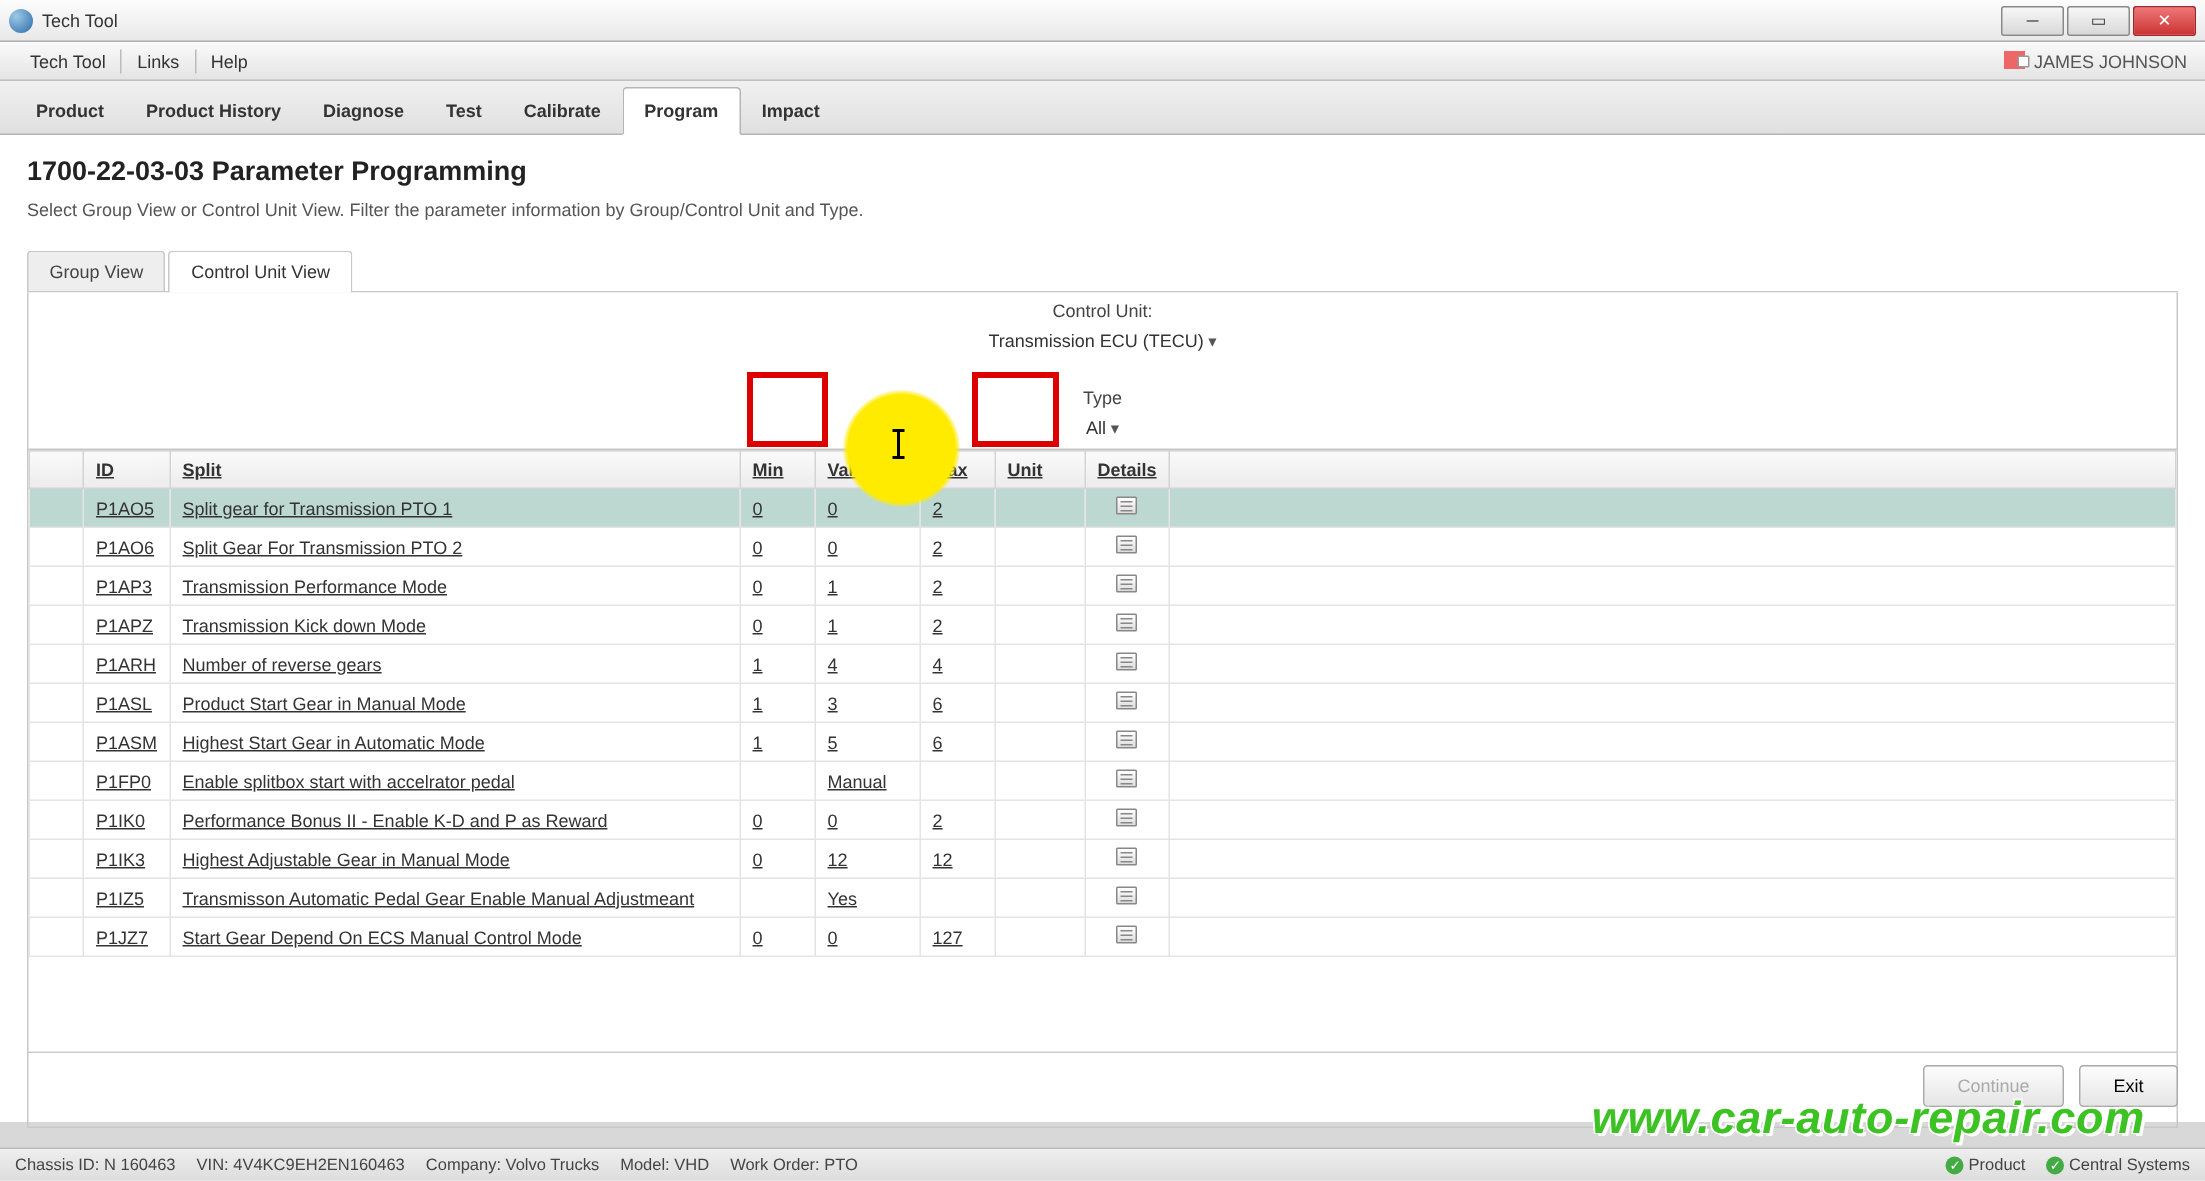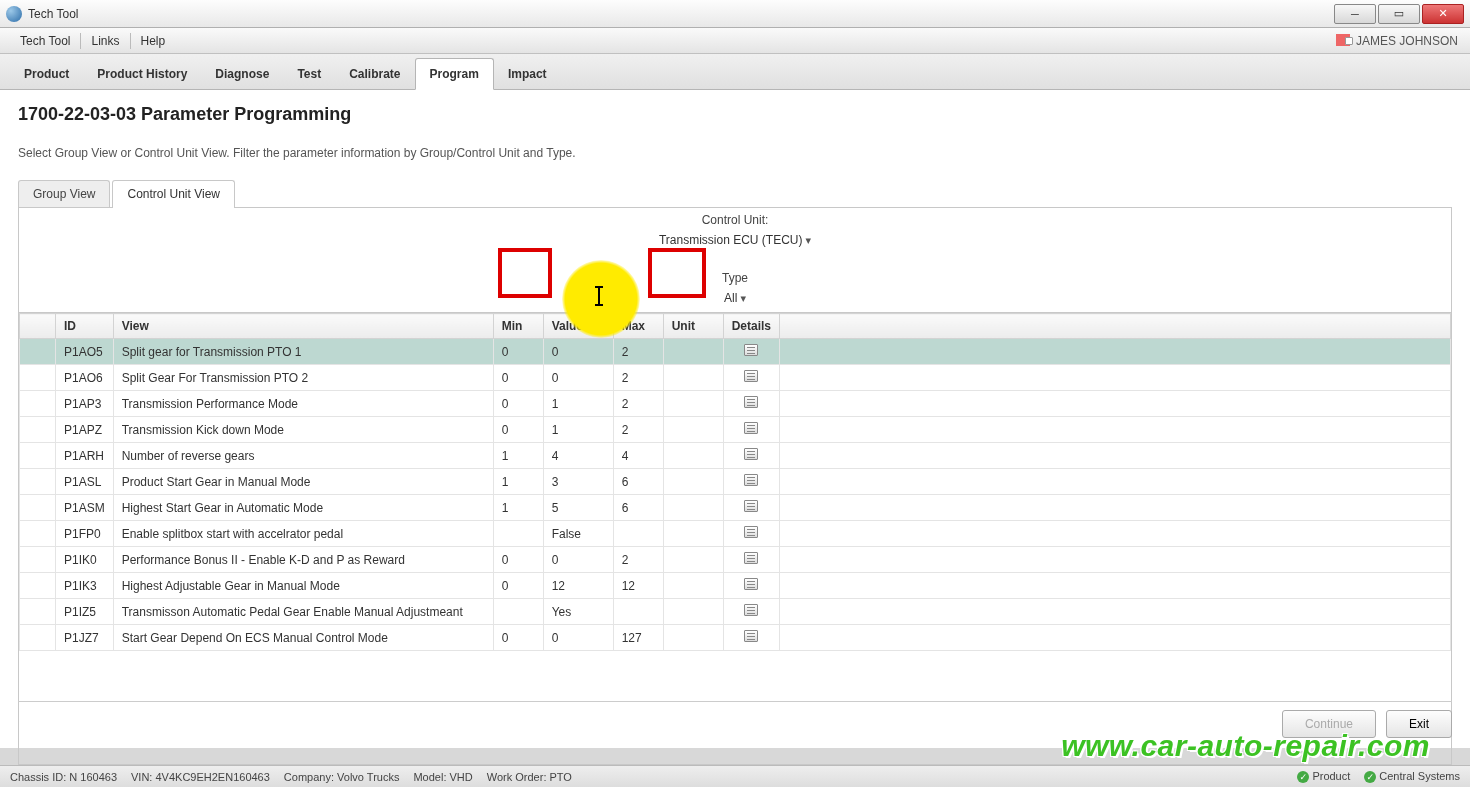--- a/index.html
+++ b/index.html
@@ -22,37 +22,37 @@
   .user-icon { width: 14px; height: 12px; background: #e66; position: relative; }
   .user-icon::after { content: ""; position: absolute; right: -3px; top: 3px; width: 6px; height: 6px; background: #fff; border: 1px solid #999; border-radius: 1px; }
 
   
   .maintabs { height: 36px; background: linear-gradient(#f0f0f0,#e0e0e0); border-bottom: 1px solid #b5b5b5; display: flex; align-items: flex-end; padding: 0 10px; }
   .maintabs .t { padding: 8px 14px; font-weight: bold; color: #333; cursor: pointer; border-top-left-radius: 3px; border-top-right-radius: 3px; }
   .maintabs .t.active { background: #fff; border: 1px solid #b5b5b5; border-bottom: 1px solid #fff; margin-bottom: -1px; }
 
   
   .content { background: #fff; margin: 0; padding: 14px 18px 0 18px; height: 658px; position: relative; }
-  .content h1 { font-size: 18px; font-weight: bold; color: #222; margin-bottom: 21px; }
+  .content h1 { font-size: 18px; font-weight: bold; color: #222; margin-bottom: 8px; }
   .content .subtitle { font-size: 12px; color: #555; margin-bottom: 20px; }
 
   
   .viewtabs { display: flex; border-bottom: 1px solid #c8c8c8; }
   .viewtabs .vt { padding: 6px 14px; border: 1px solid #c8c8c8; border-bottom: none; background: #f4f4f4; cursor: pointer; margin-right: 2px; border-top-left-radius: 3px; border-top-right-radius: 3px; font-size: 12px; text-align: center; }
   .viewtabs .vt.inactive { background: #eee; color: #444; }
   .viewtabs .vt.active { background: #fff; margin-bottom: -1px; }
 
   
   .filterbar { border: 1px solid #c8c8c8; border-top: none; padding: 5px 8px; background: #fff; display: flex; align-items: center; gap: 4px; flex-direction: column; }
   .filterbar label { color: #444; }
   .filterbar .dd { border: none; background: transparent; padding: 2px 2px; font-size: 12px; color: #333; }
   .filterbar .ddcaret::after { content: " ▾"; font-size: 11px; color: #555; }
 
   
-  .grid-wrap { border: 1px solid #c8c8c8; border-top: none; height: 452px; overflow: hidden; }
+  .grid-wrap { border: 1px solid #c8c8c8; border-top: none; height: 452px; overflow: hidden; text-decoration: underline; }
   table.grid { width: 100%; border-collapse: collapse; font-size: 12px; }
   table.grid th { background: linear-gradient(#fafafa,#ececec); border: 1px solid #d3d3d3; padding: 5px 8px; text-align: left; font-weight: bold; color: #333; }
   table.grid td { border: 1px solid #e4e4e4; padding: 5px 8px; color: #333; }
   table.grid tr.sel td { background: #bdd8d1; }
 
   .col-sel { width: 36px; }
   .col-id { width: 56px; }
   .col-name { width: 380px; }
   .col-min { width: 50px; text-align: left; }
   .col-val { width: 70px; text-align: left; }
@@ -136,21 +136,21 @@
     <label>Type</label>
     <span class="dd ddcaret">All</span>
   </div>
 
   <div class="grid-wrap">
     <table class="grid">
       <thead>
         <tr>
           <th class="col-sel"></th>
           <th class="col-id">ID</th>
-          <th class="col-name">View</th>
+          <th class="col-name">Split</th>
           <th class="col-min">Min</th>
           <th class="col-val">Value</th>
           <th class="col-max">Max</th>
           <th class="col-unit">Unit</th>
           <th class="col-det">Details</th>
           <th></th>
         </tr>
       </thead>
       <tbody id="grid-body">
           <tr class="sel">
@@ -228,21 +228,21 @@
             <td class="col-max">6</td>
             <td class="col-unit"></td>
             <td class="col-det"><span class="details-icon"></span></td>
             <td></td>
           </tr>
           <tr>
             <td class="col-sel"></td>
             <td class="col-id">P1FP0</td>
             <td class="col-name">Enable splitbox start with accelrator pedal</td>
             <td class="col-min"></td>
-            <td class="col-val">False</td>
+            <td class="col-val">Manual</td>
             <td class="col-max"></td>
             <td class="col-unit"></td>
             <td class="col-det"><span class="details-icon"></span></td>
             <td></td>
           </tr>
           <tr>
             <td class="col-sel"></td>
             <td class="col-id">P1IK0</td>
             <td class="col-name">Performance Bonus II - Enable K-D and P as Reward</td>
             <td class="col-min">0</td>

